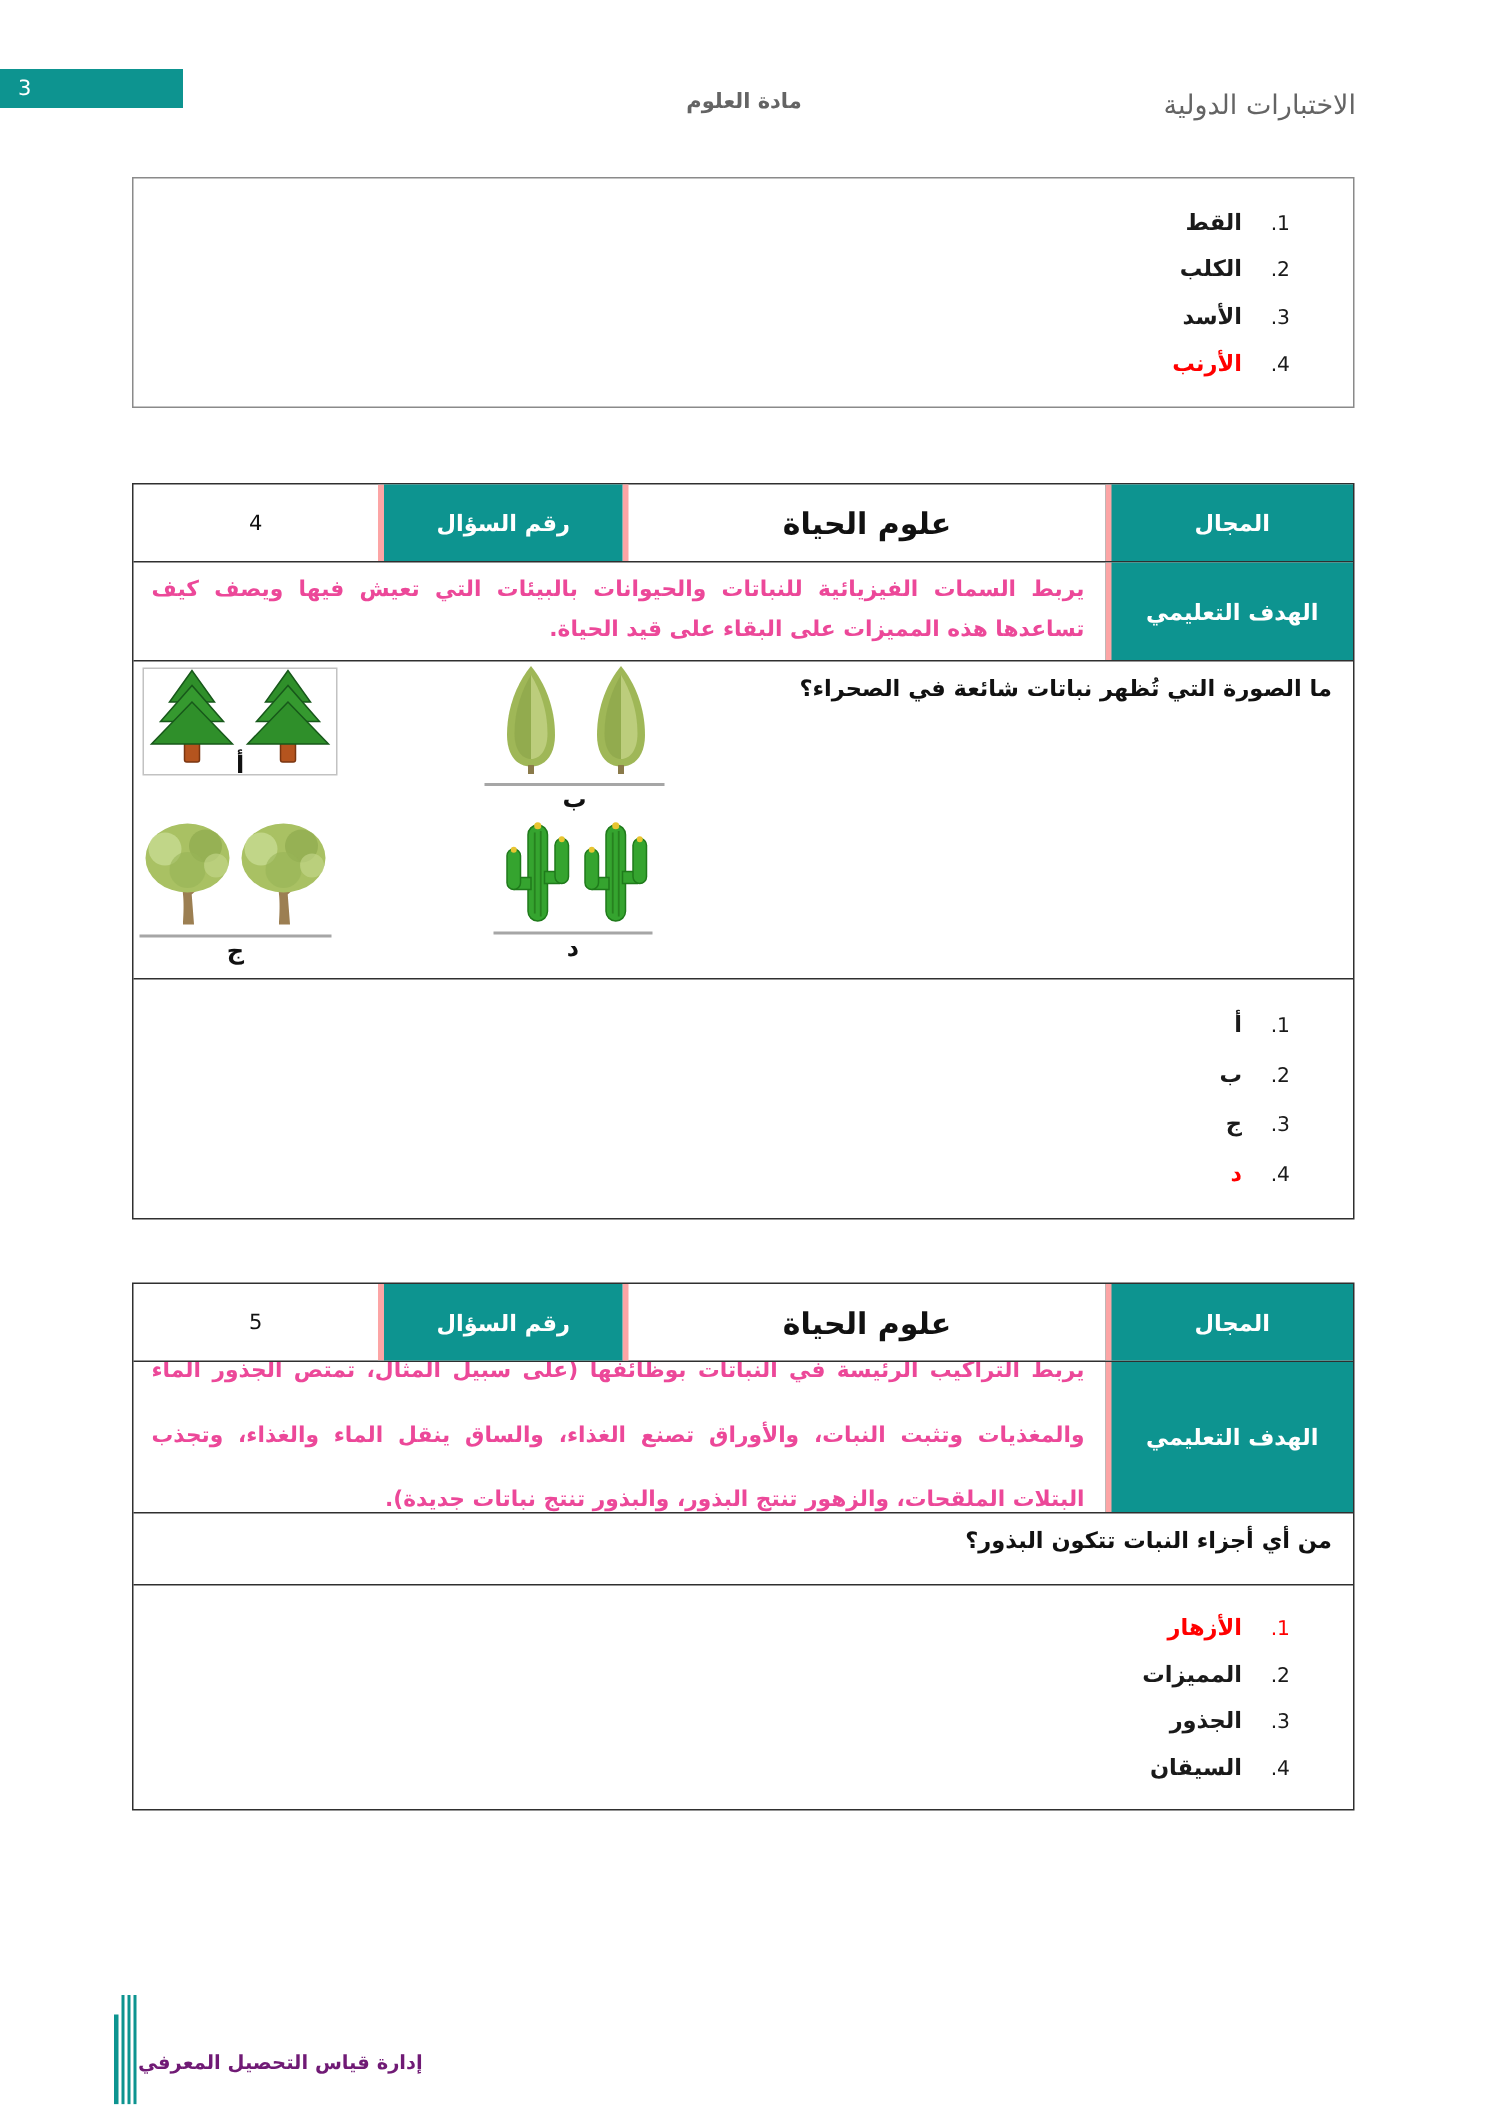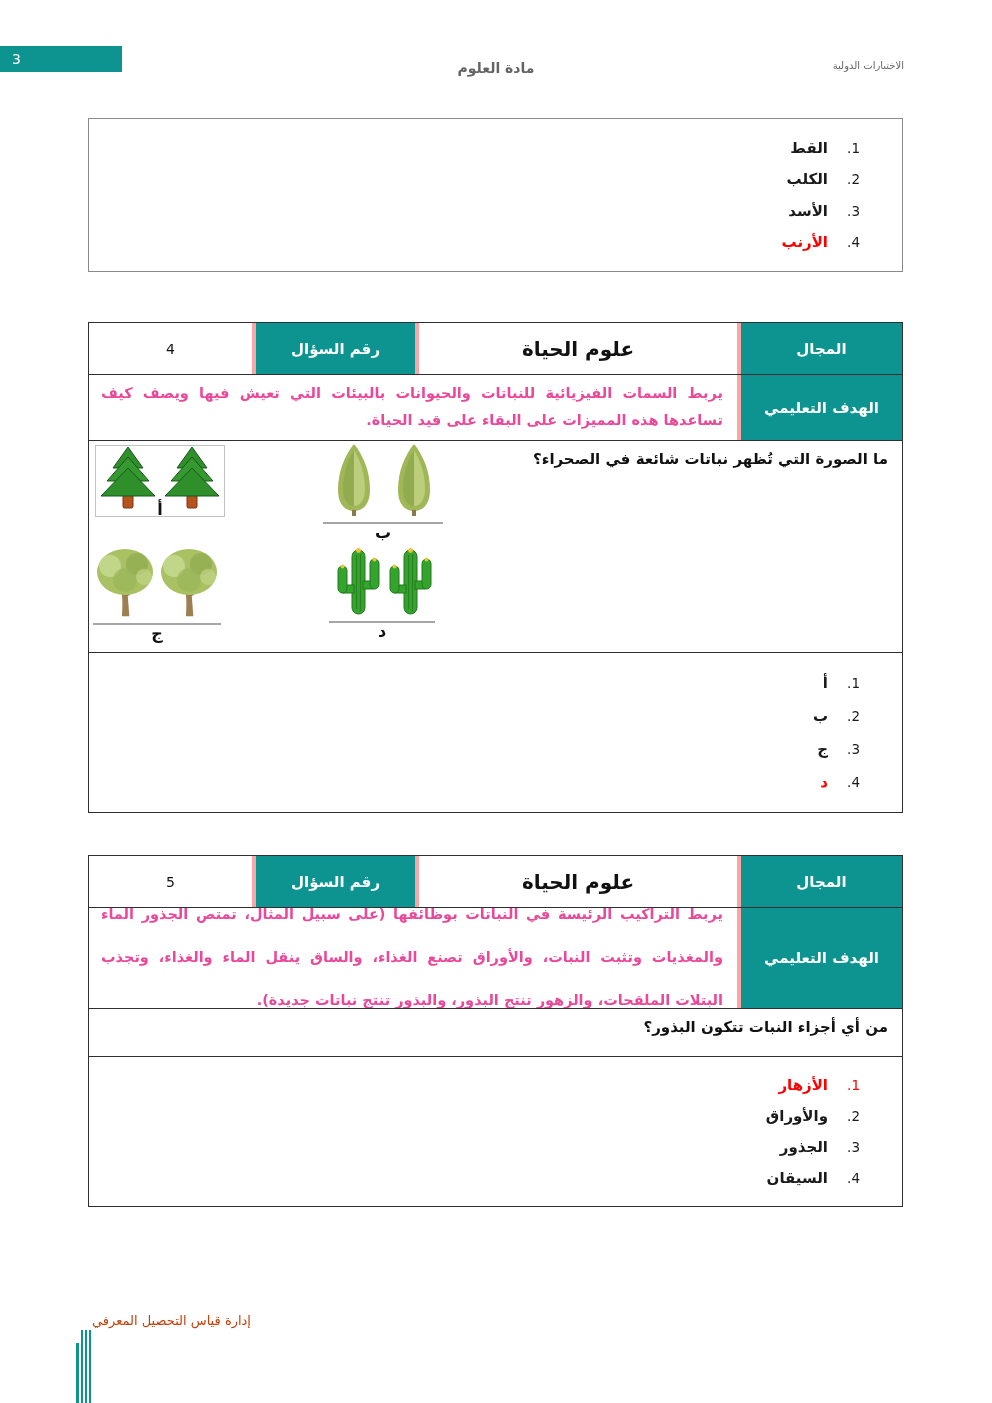--- a/index.html
+++ b/index.html
@@ -8,21 +8,21 @@
   }
   html,body{margin:0;padding:0;background:#ffffff;}
   body{font-family:"DejaVu Sans", sans-serif;}
   .page{position:relative;width:992px;height:1403px;background:#fff;overflow:hidden;direction:rtl;}
 
   
   .pagenum-box{position:absolute;left:0;top:46px;width:122px;height:26px;background:var(--teal);
     color:#fff;font-size:14px;direction:ltr;text-align:left;padding-left:12px;box-sizing:border-box;
     display:flex;align-items:center;}
   .hdr-center{position:absolute;top:60px;left:0;width:100%;text-align:center;color:#646464;font-size:14px;font-weight:bold;}
-  .hdr-right{position:absolute;top:60px;right:88px;color:#646464;font-size:10px;}
+  .hdr-right{position:absolute;top:60px;right:88px;color:#646464;font-size:18px;}
 
   
   .opt-list{display:flex;flex-direction:column;justify-content:space-evenly;height:100%;
     box-sizing:border-box;padding:6px 42px 6px 10px;}
   .opt-row{display:flex;align-items:baseline;gap:14px;font-size:15px;color:#1a1a1a;}
   .opt-num{font-size:13.5px;min-width:18px;}
   .opt-label{font-weight:600;text-align:center;}
   .red{color:var(--red);}
 
   
@@ -57,21 +57,21 @@
   .fig-a .imgwrap{border:1px solid #c2c2c2;}
   .fig-b .imgwrap,.fig-c .imgwrap,.fig-d .imgwrap{border-bottom:2px solid #a6a6a6;padding-bottom:1px;}
   .fig-label{font-size:16px;font-weight:bold;color:#111;line-height:18px;}
   .fig-a .fig-label{position:absolute;left:50%;bottom:-3px;transform:translateX(-50%);}
   .q5 .q-row{height:48px;display:block;position:relative;}
   .opts-row{display:block;}
   .q4 .opts-row{height:159px;}
   .q5 .opts-row{height:149px;}
 
   
-  .footer-text{position:absolute;left:92px;top:1313px;color:#c2410c;font-size:13px;direction:rtl;}
+  .footer-text{position:absolute;left:92px;top:1368px;color:#701a75;font-size:13px;direction:rtl;font-weight:bold;}
   .footer-bars{position:absolute;left:76px;bottom:0;height:75px;width:16px;}
   .fbar{position:absolute;bottom:0;background:var(--teal);}
   .fbar1{left:0;width:3px;height:60px;}
   .fbar2{left:5px;width:2px;height:73px;}
   .fbar3{left:9px;width:2px;height:73px;}
   .fbar4{left:13px;width:2px;height:73px;}
 </style>
 </head>
 <body>
 
@@ -240,21 +240,21 @@
       <div class="qtext">من أي أجزاء النبات تتكون البذور؟</div>
     </div>
     <div class="trow opts-row">
       <div class="opt-list">
         <div class="opt-row">
           <span class="opt-num red">1.</span>
           <span class="opt-label red">الأزهار</span>
         </div>
         <div class="opt-row">
           <span class="opt-num">2.</span>
-          <span class="opt-label">والأوراق</span>
+          <span class="opt-label">المميزات</span>
         </div>
         <div class="opt-row">
           <span class="opt-num">3.</span>
           <span class="opt-label">الجذور</span>
         </div>
         <div class="opt-row">
           <span class="opt-num">4.</span>
           <span class="opt-label">السيقان</span>
         </div>
       </div>

